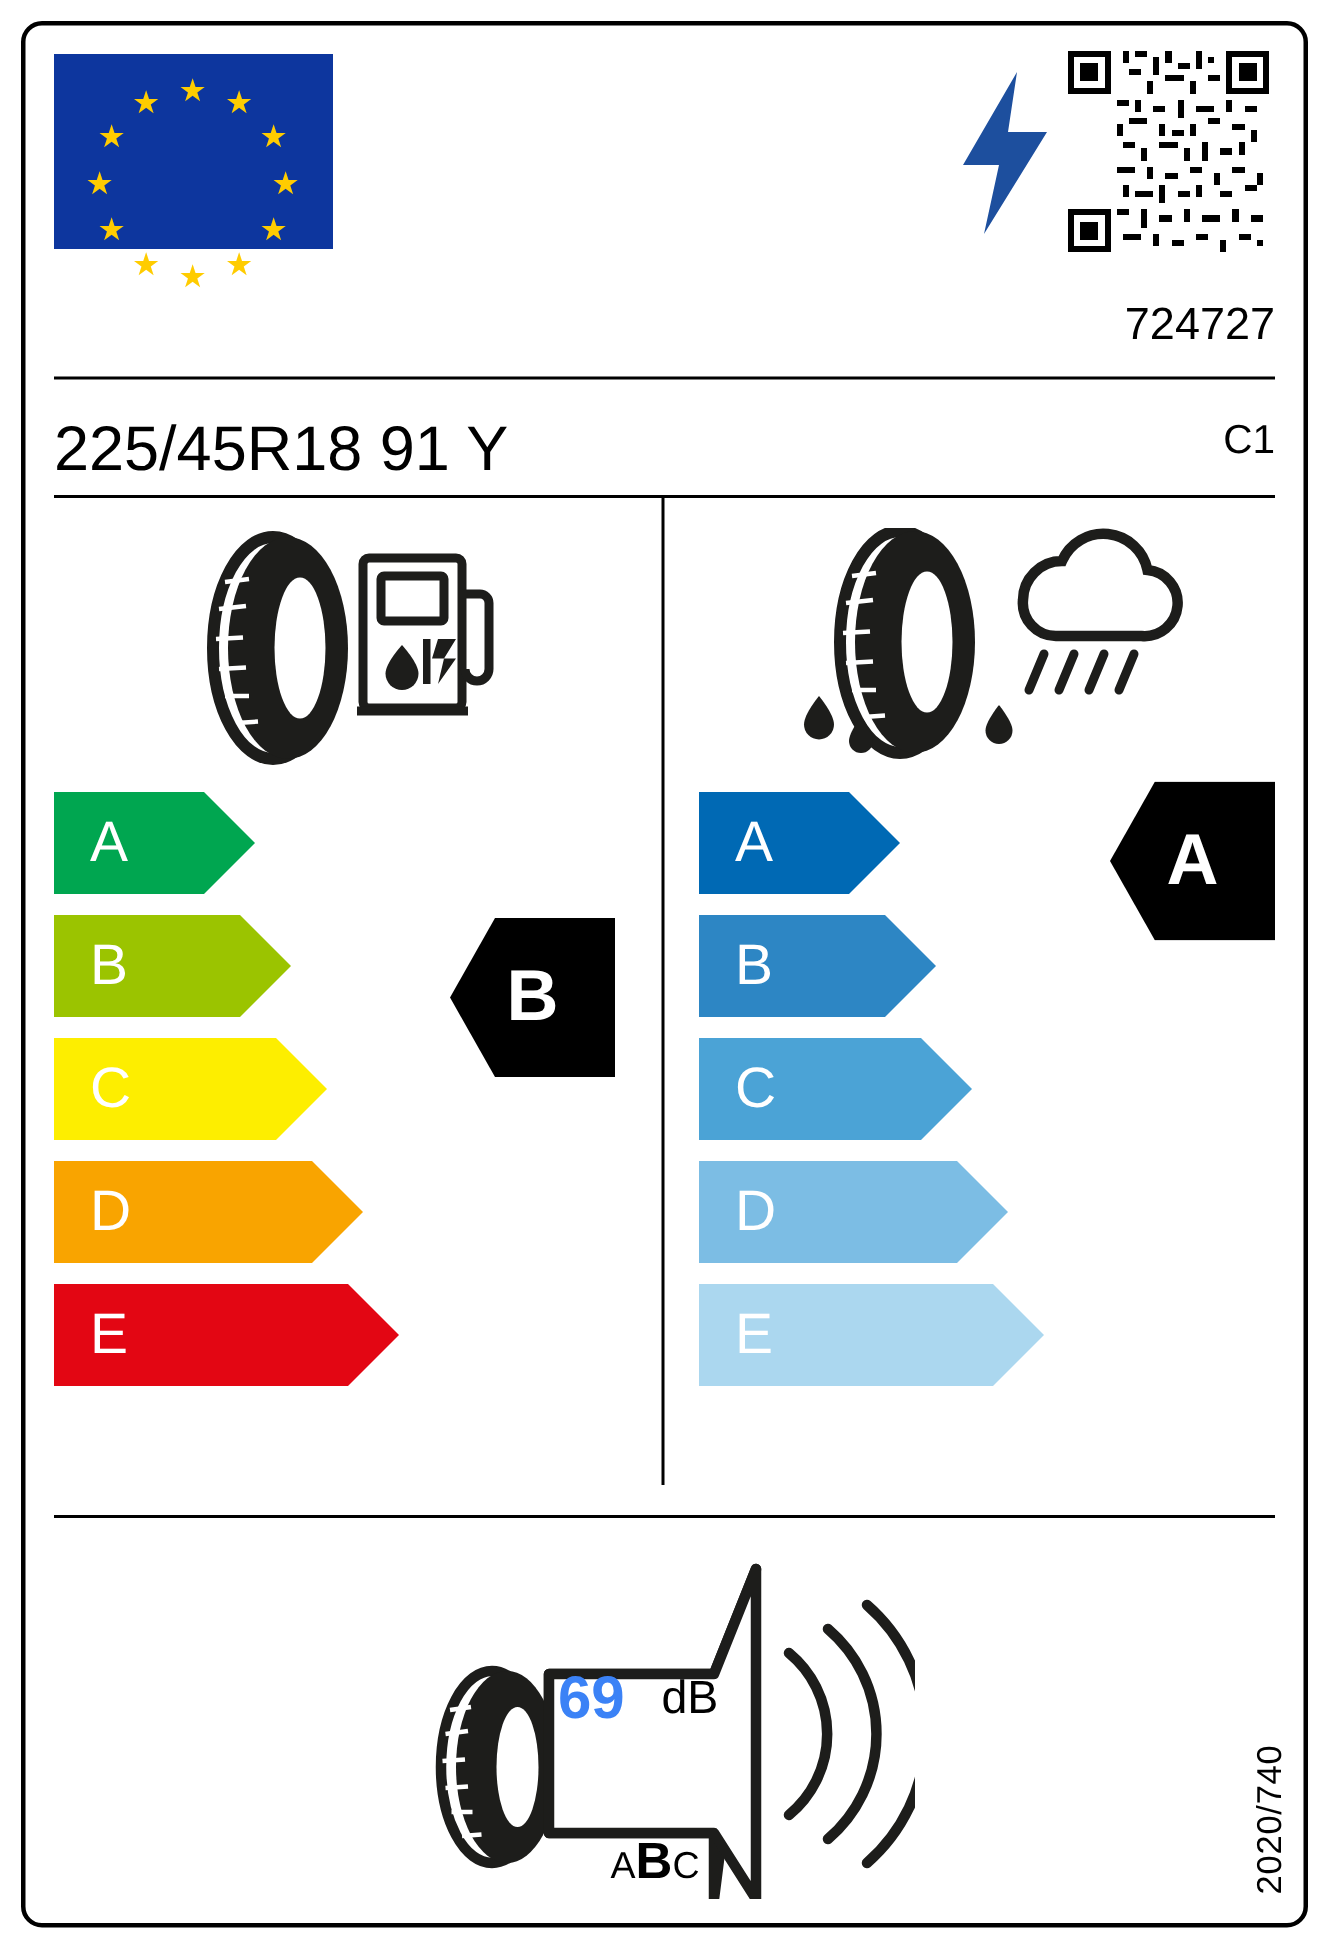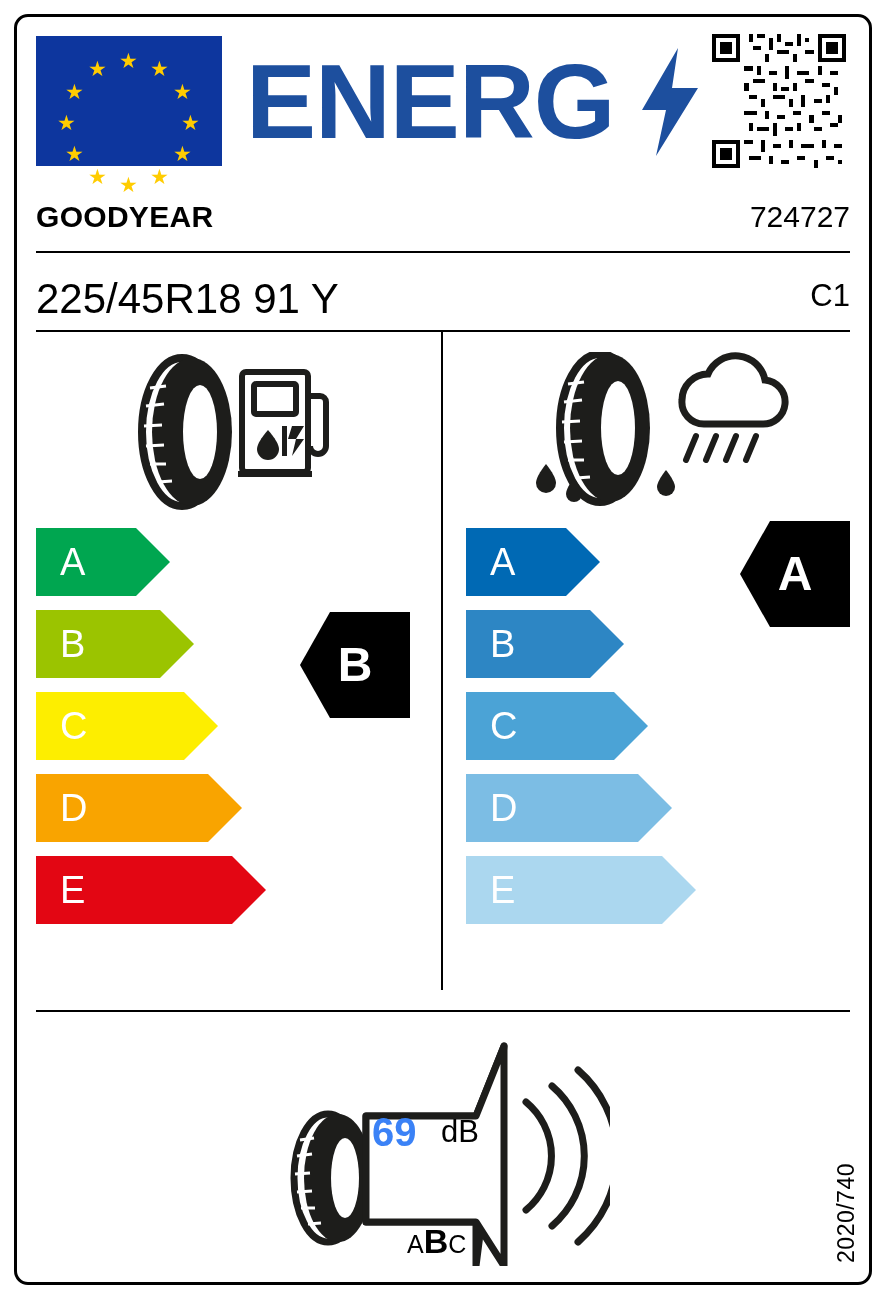--- a/index.html
+++ b/index.html
@@ -114,21 +114,21 @@
     position: absolute;
     left: 36px;
     top: 275px;
     font-size: 42px;
     color: #000;
   }
   .class {
     position: absolute;
     right: 36px;
     top: 278px;
-    font-size: 31px;
+    font-size: 27px;
     color: #000;
     text-align: left;
   }
 
   
   .pic-fuel {
     position: absolute;
     left: 120px;
     top: 352px;
     width: 210px;
@@ -248,21 +248,20 @@
     <span class="star" style="left:136px; top:107px;">★</span>
     <span class="star" style="left:113px; top:130px;">★</span>
     <span class="star" style="left:82px;  top:138px;">★</span>
     <span class="star" style="left:51px;  top:130px;">★</span>
     <span class="star" style="left:28px;  top:107px;">★</span>
     <span class="star" style="left:20px;  top:76px;">★</span>
     <span class="star" style="left:28px;  top:45px;">★</span>
     <span class="star" style="left:51px;  top:22px;">★</span>
   </div>
 
-  <div class="energ">ENERG</div>
 
   <svg class="bolt" viewBox="0 0 60 108">
     <polygon points="38,0 2,62 26,62 16,108 58,40 32,40" fill="#1d4f9e"></polygon>
   </svg>
 
   <svg class="qr" viewBox="0 0 33 33" shape-rendering="crispEdges">
     <rect width="33" height="33" fill="#fff"></rect>
     <g fill="#000">
       <rect x="0" y="0" width="7" height="1"></rect>
         <rect x="0" y="6" width="7" height="1"></rect>
@@ -337,21 +336,20 @@
         <rect x="9" y="30" width="3" height="1"></rect>
       <rect x="14" y="30" width="1" height="2"></rect>
         <rect x="17" y="31" width="2" height="1"></rect>
       <rect x="21" y="30" width="2" height="1"></rect>
         <rect x="25" y="31" width="1" height="2"></rect>
       <rect x="28" y="30" width="2" height="1"></rect>
         <rect x="31" y="31" width="1" height="1"></rect>
     </g>
   </svg>
 
-  <div class="brand">GOODYEAR</div>
   <div class="sku">724727</div>
   <div class="rule rule-1"></div>
 
   <div class="size">225/45R18 91 Y</div>
   <div class="class">C1</div>
   <div class="rule rule-2"></div>
   <div class="divider-v"></div>
 
   <svg class="pic-fuel" viewBox="0 0 210 160">
     <g>

